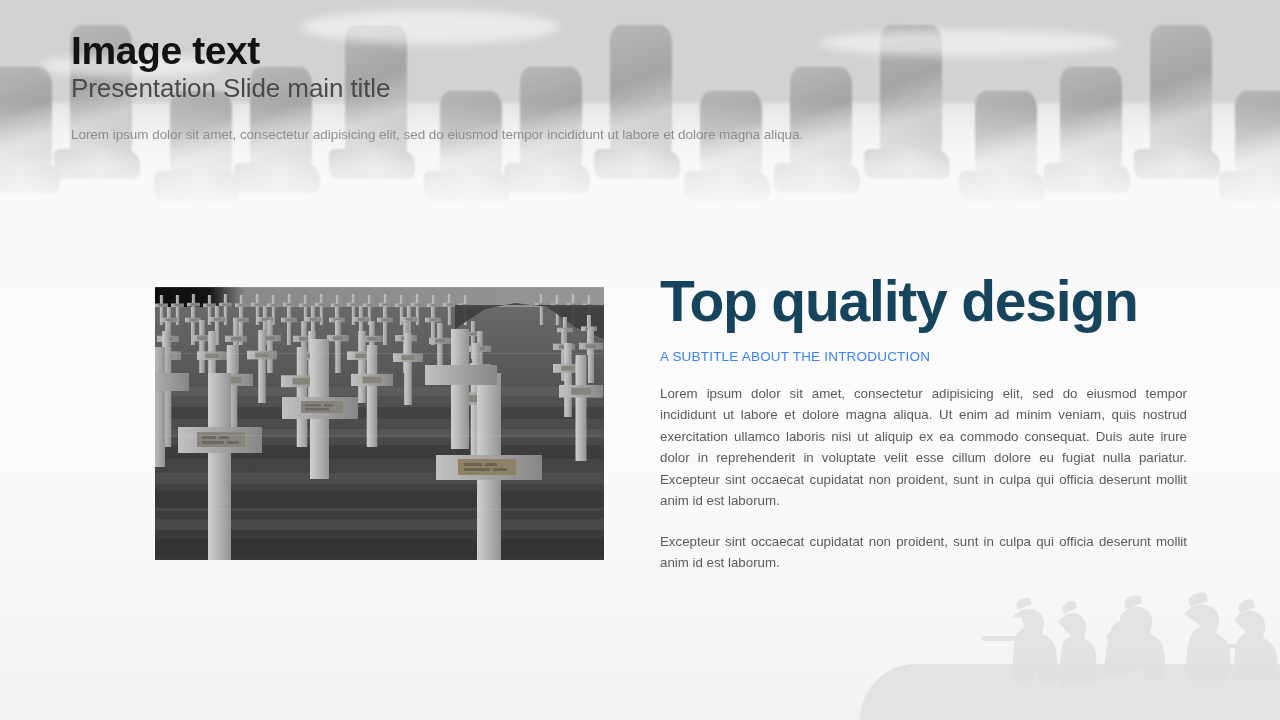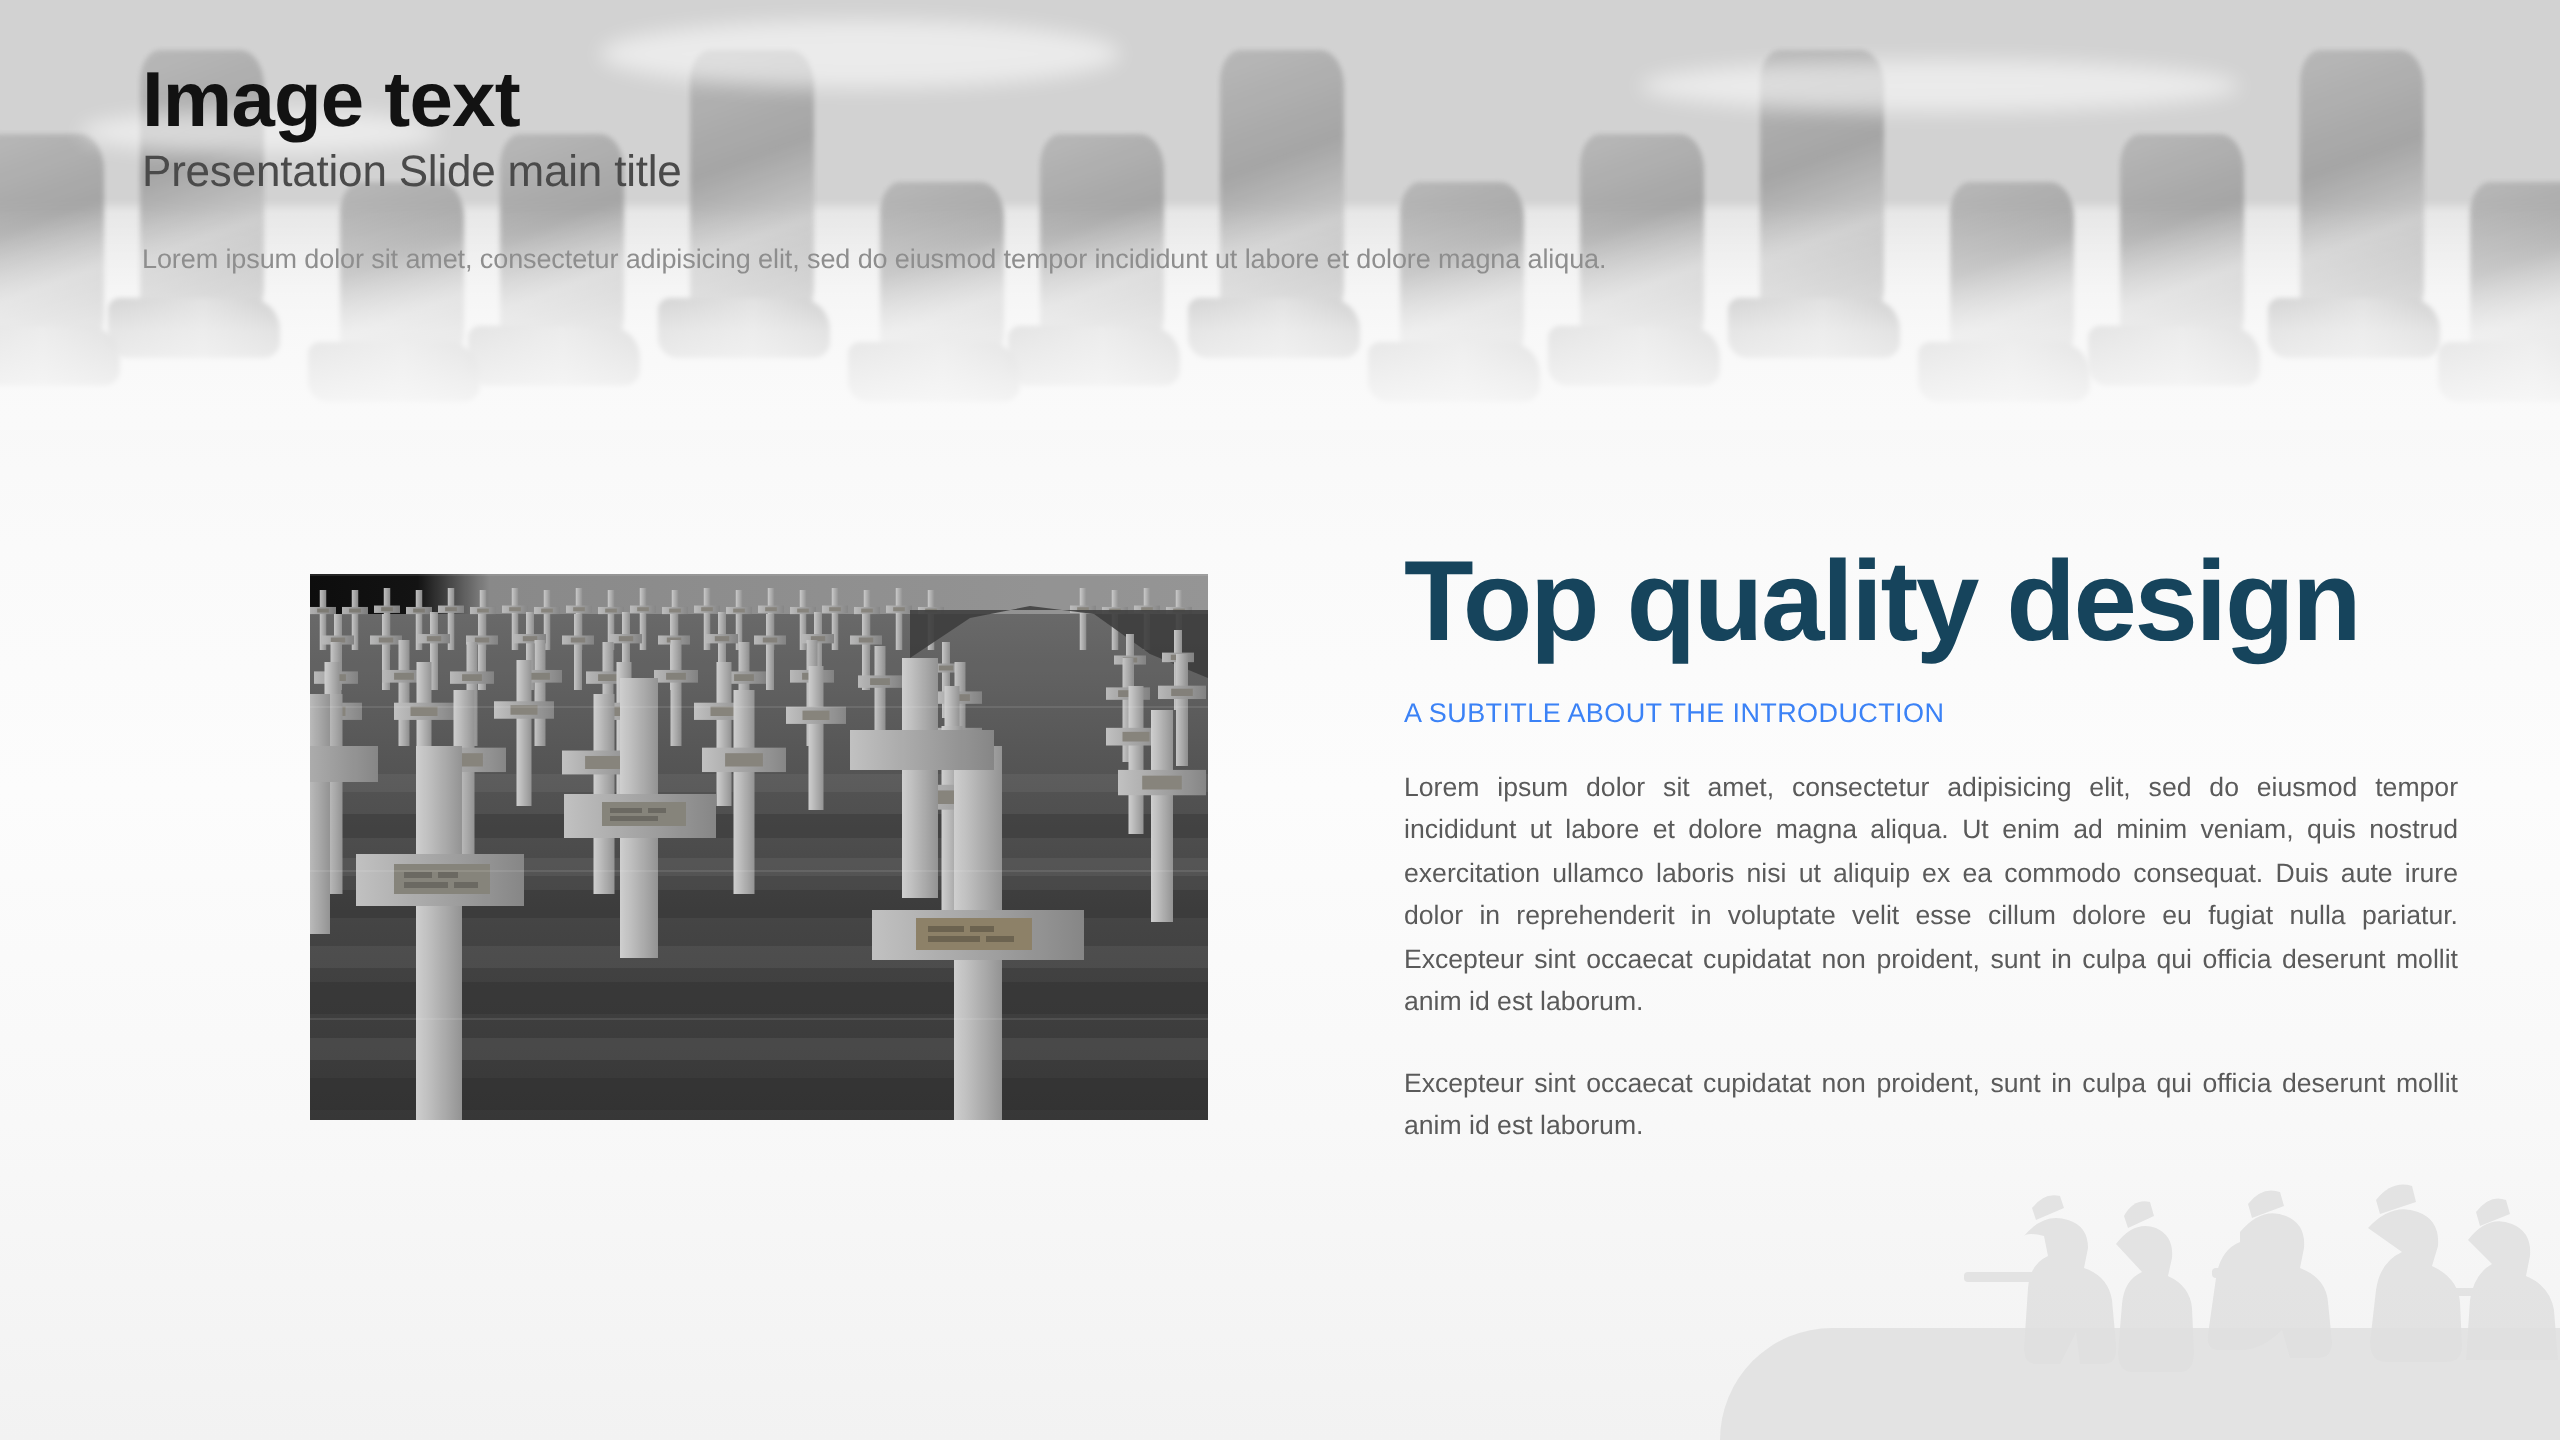--- a/index.html
+++ b/index.html
@@ -112,21 +112,21 @@
   }
   .title-main {
     font-size: 39px;
     font-weight: bold;
     line-height: 1.08;
     color: #121212;
     letter-spacing: -0.4px;
     margin: 0;
   }
   .title-sub {
-    font-size: 22px;
+    font-size: 26px;
     font-weight: normal;
     line-height: 1.18;
     color: #4a4a4a;
     margin: 1px 0 0 0;
     letter-spacing: -0.1px;
   }
   .title-desc {
     font-size: 13.5px;
     color: #8e8e8e;
     margin: 22px 0 0 0;
@@ -145,21 +145,20 @@
     background: #555;
   }
   .photo-canvas { display: block; width: 100%; height: 100%; }
 
   
   .content {
     position: absolute;
     left: 660px;
     top: 272px;
     width: 527px;
-    margin-left: 42px;
   }
   .content-heading {
     font-size: 57px;
     font-weight: bold;
     color: #16445c;
     line-height: 1.02;
     margin: 0;
     letter-spacing: -1.2px;
   }
   .content-subtitle {

